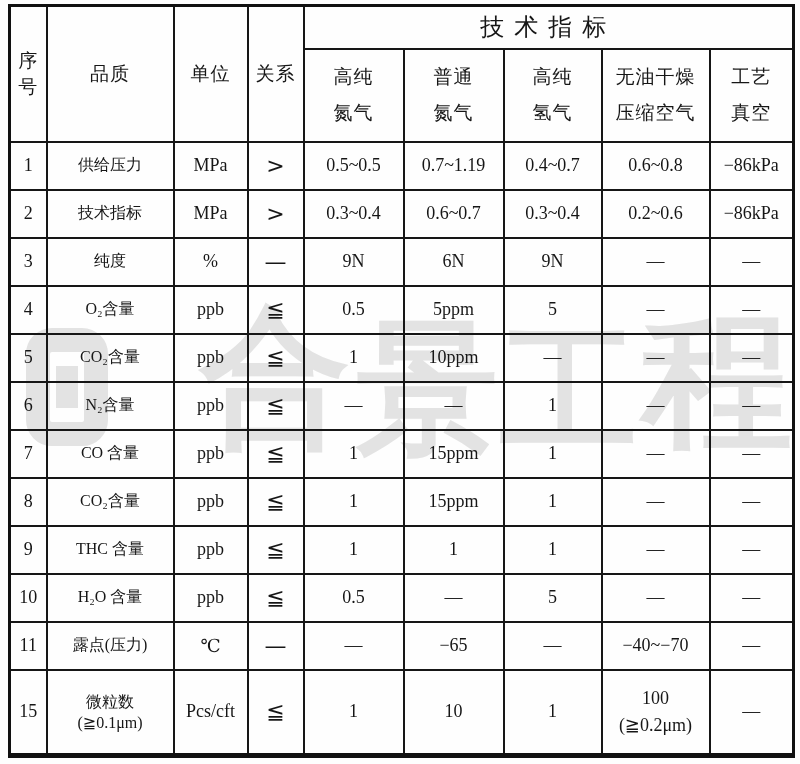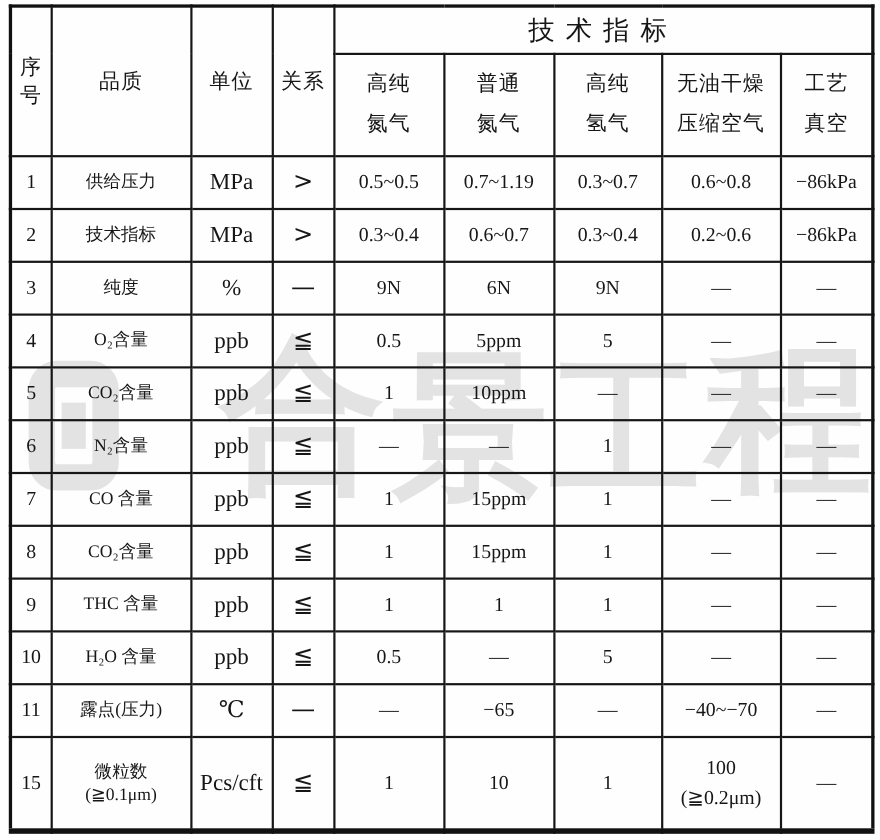--- a/index.html
+++ b/index.html
@@ -63,21 +63,21 @@
   .cjk { font-size: 19px; letter-spacing: 1px; }
   thead th { font-size: 19px; }
   th.tech-head { letter-spacing: 10px; font-size: 24px; margin-left: 16px; }
   th.sub-head { line-height: 1.9; }
   tr.head-top { height: 43px; }
   tr.head-sub { height: 93px; }
   tbody tr { height: 48px; }
   tbody tr:last-child { height: 86px; }
   td.c-no   { font-size: 18px; }
   td.c-name { font-size: 16px; }
-  td.c-unit { font-size: 21px; }
+  td.c-unit { font-size: 18px; }
   td.c-rel  { font-size: 22px; font-family: "DejaVu Sans", sans-serif; }
   td.c-val  { font-size: 18px; line-height: 1.5; }
 </style>
 </head>
 <body>
 
 <div class="page">
 
   <div class="watermark">
     <div class="wm-logo"></div>
@@ -118,21 +118,21 @@
     </thead>
     <tbody>
 
     <tr>
       <td class="c-no">1</td>
       <td class="c-name">供给压力</td>
       <td class="c-unit">MPa</td>
       <td class="c-rel">&gt;</td>
       <td class="c-val">0.5~0.5</td>
       <td class="c-val">0.7~1.19</td>
-      <td class="c-val">0.3~0.7</td>
+      <td class="c-val">0.4~0.7</td>
       <td class="c-val">0.6~0.8</td>
       <td class="c-val">−86kPa</td>
     </tr>
 
     <tr>
       <td class="c-no">2</td>
       <td class="c-name">技术指标</td>
       <td class="c-unit">MPa</td>
       <td class="c-rel">&gt;</td>
       <td class="c-val">0.3~0.4</td>

